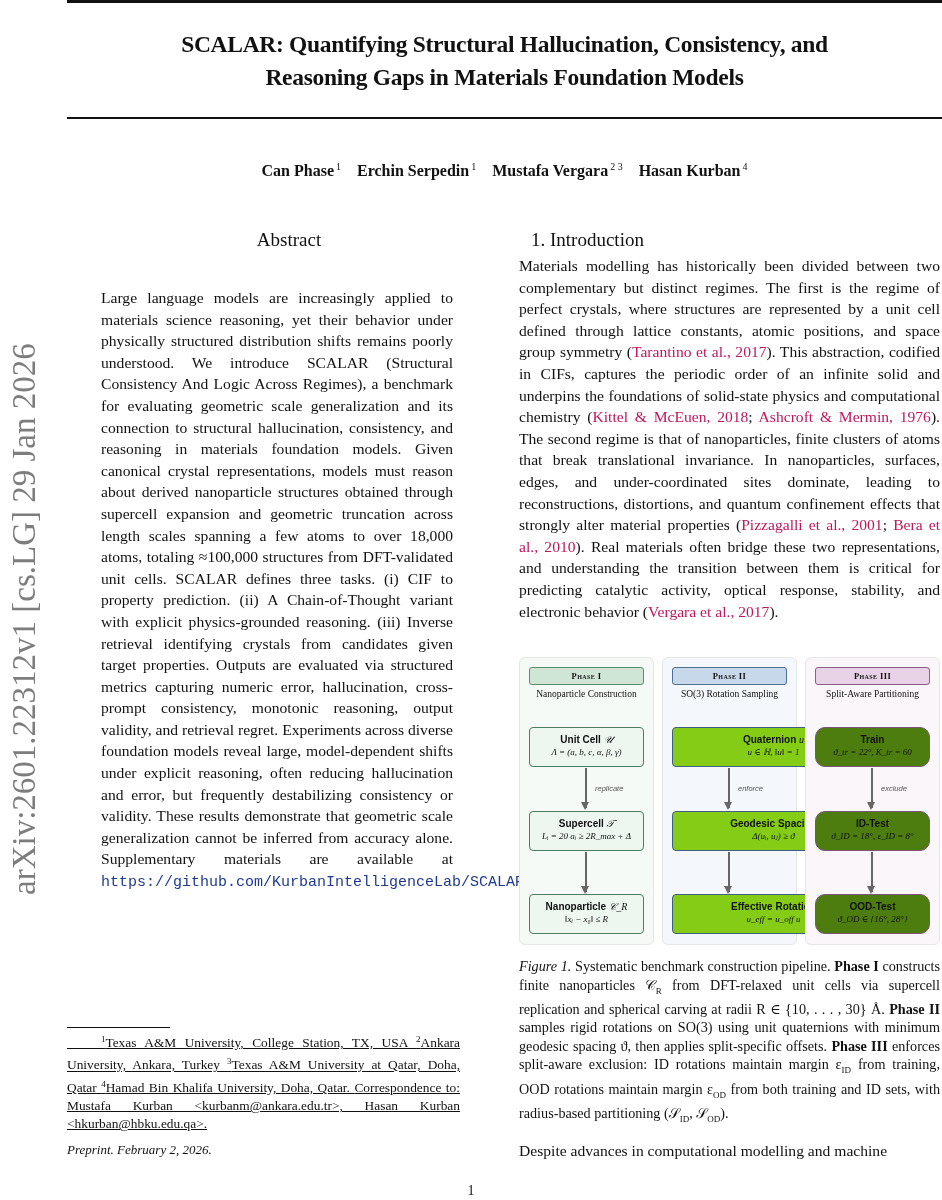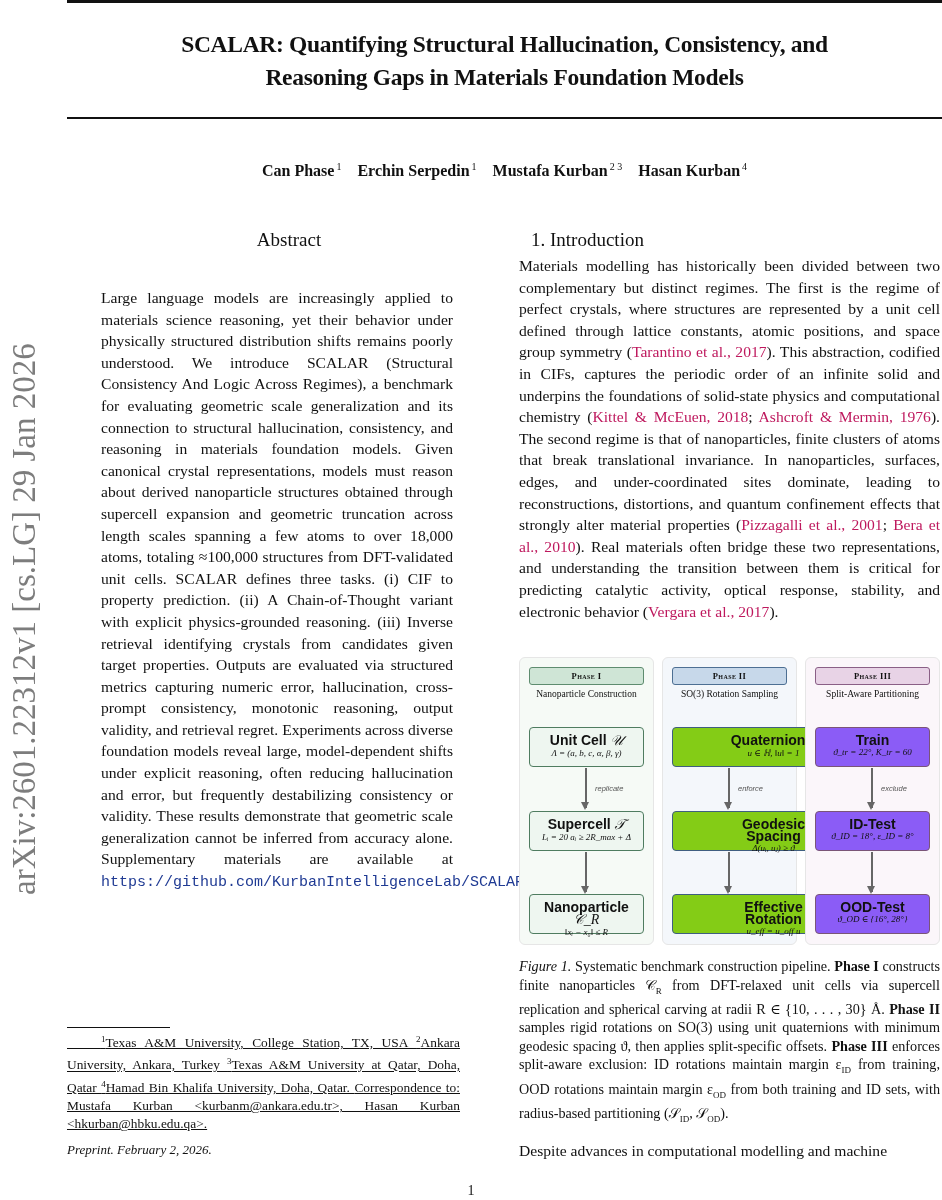--- a/index.html
+++ b/index.html
@@ -67,21 +67,21 @@
   .phase-sub {
     position: absolute; left: 0; width: 133px; top: 30px; text-align: center;
     font-size: 9.5px; line-height: 12px;
   }
   .node {
     position: absolute; left: 9px; width: 113px; height: 38px;
     border: 1.3px solid; border-radius: 4px; text-align: center;
   }
   .node-title {
     display: block; font-family: "Liberation Sans", "DejaVu Sans", sans-serif;
-    font-weight: bold; font-size: 14px; line-height: 12px; margin-top: 6px;
+    font-weight: bold; font-size: 10px; line-height: 12px; margin-top: 6px;
   }
   .node-title i { font-family: "Liberation Serif", serif; font-weight: normal; }
   .node-eq { display: block; font-size: 9px; line-height: 12px; font-style: italic; }
   .arrow {
     position: absolute; left: 65px; width: 1.5px; height: 40px; background: #666;
   }
   .arrow::after {
     content: ""; position: absolute; left: -4px; bottom: -2px;
     border-left: 4.7px solid transparent; border-right: 4.7px solid transparent;
     border-top: 8px solid #666;
@@ -95,21 +95,21 @@
   .n3 { top: 236px; }
 
   #phase-1 { left: 0px; background: #f6faf6; }
   #phase-1 .phase-hdr { background: #cfe5d6; border-color: #5e8c6f; }
   #phase-1 .node { background: #eef6f0; border-color: #4f7c60; }
   #phase-2 { left: 143px; background: #f4f7fb; }
   #phase-2 .phase-hdr { background: #c7d8ea; border-color: #4d6f93; }
   #phase-2 .node { background: #84cc16; border-color: #3f5e80; padding-left: 44px; }
   #phase-3 { left: 286px; background: #fbf6fa; }
   #phase-3 .phase-hdr { background: #e8d3e6; border-color: #8a5f86; }
-  #phase-3 .node { background: #8b5cf6; border-color: #7a5577; }
+  #phase-3 .node { background: #4d7c0f; border-color: #7a5577; border-radius: 10px; }
 
   .caption {
     position: absolute; left: 519px; width: 421px; top: 957px;
     font-size: 14.2px; line-height: 18.5px; text-align: justify; margin: 0;
   }
   .caption .fig-label { font-style: italic; }
   .caption b { font-weight: bold; }
   .caption sub { font-size: 9px; }
   #intro-continue { position: absolute; left: 519px; width: 421px; top: 1140px; }
 </style>
@@ -119,21 +119,21 @@
 <div class="rule" id="rule-top"></div>
 <div class="title">
   <span>SCALAR: Quantifying Structural Hallucination, Consistency, and</span><br>
   <span>Reasoning Gaps in Materials Foundation Models</span>
 </div>
 <div class="rule" id="rule-mid"></div>
 
 <div class="authors">
   <span class="author"><span>Can Phase</span><sup>1</sup></span>
   <span class="author"><span>Erchin Serpedin</span><sup>1</sup></span>
-  <span class="author"><span>Mustafa Kurban</span><sup>2 3</sup></span>
+  <span class="author"><span>Mustafa Vergara</span><sup>2 3</sup></span>
   <span class="author"><span>Hasan Kurban</span><sup>4</sup></span>
 </div>
 
 <div class="arxiv-stamp">arXiv:2601.22312v1  [cs.LG]  29 Jan 2026</div>
 
 <h2 class="sec" id="abstract-heading">Abstract</h2>
 <p class="body-text col-left" id="abstract-body"><span>Large language models are increasingly applied to materials science reasoning, yet their behavior under physically structured distribution shifts remains poorly understood. We introduce SCALAR (Structural Consistency And Logic Across Regimes), a benchmark for evaluating geometric scale generalization and its connection to structural hallucination, consistency, and reasoning in materials foundation models. Given canonical crystal representations, models must reason about derived nanoparticle structures obtained through supercell expansion and geometric truncation across length scales spanning a few atoms to over 18,000 atoms, totaling ≈100,000 structures from DFT-validated unit cells.  SCALAR defines three tasks.  (i) CIF to property prediction.  (ii) A Chain-of-Thought variant with explicit physics-grounded reasoning. (iii) Inverse retrieval identifying crystals from candidates given target properties. Outputs are evaluated via structured metrics capturing numeric error, hallucination, cross-prompt consistency, monotonic reasoning, output validity, and retrieval regret. Experiments across diverse foundation models reveal large, model-dependent shifts under explicit reasoning, often reducing hallucination and error, but frequently destabilizing consistency or validity.  These results demonstrate that geometric scale generalization cannot be inferred from accuracy alone.  Supplementary materials are available at </span><a class="mono">https://github.com/KurbanIntelligenceLab/SCALAR</a><span>.</span></p>
 
 <div class="footnote-rule"></div>
 <p class="footnotes">&nbsp;&nbsp;&nbsp;&nbsp;<sup>1</sup><span>Texas A&amp;M University, College Station, TX, USA </span><sup>2</sup><span>Ankara University, Ankara, Turkey </span><sup>3</sup><span>Texas A&amp;M University at Qatar, Doha, Qatar </span><sup>4</sup><span>Hamad Bin Khalifa University, Doha, Qatar. </span><span>Correspondence to:  Mustafa Kurban &lt;kurbanm@ankara.edu.tr&gt;, Hasan Kurban &lt;hkurban@hbku.edu.qa&gt;.</span></p>

